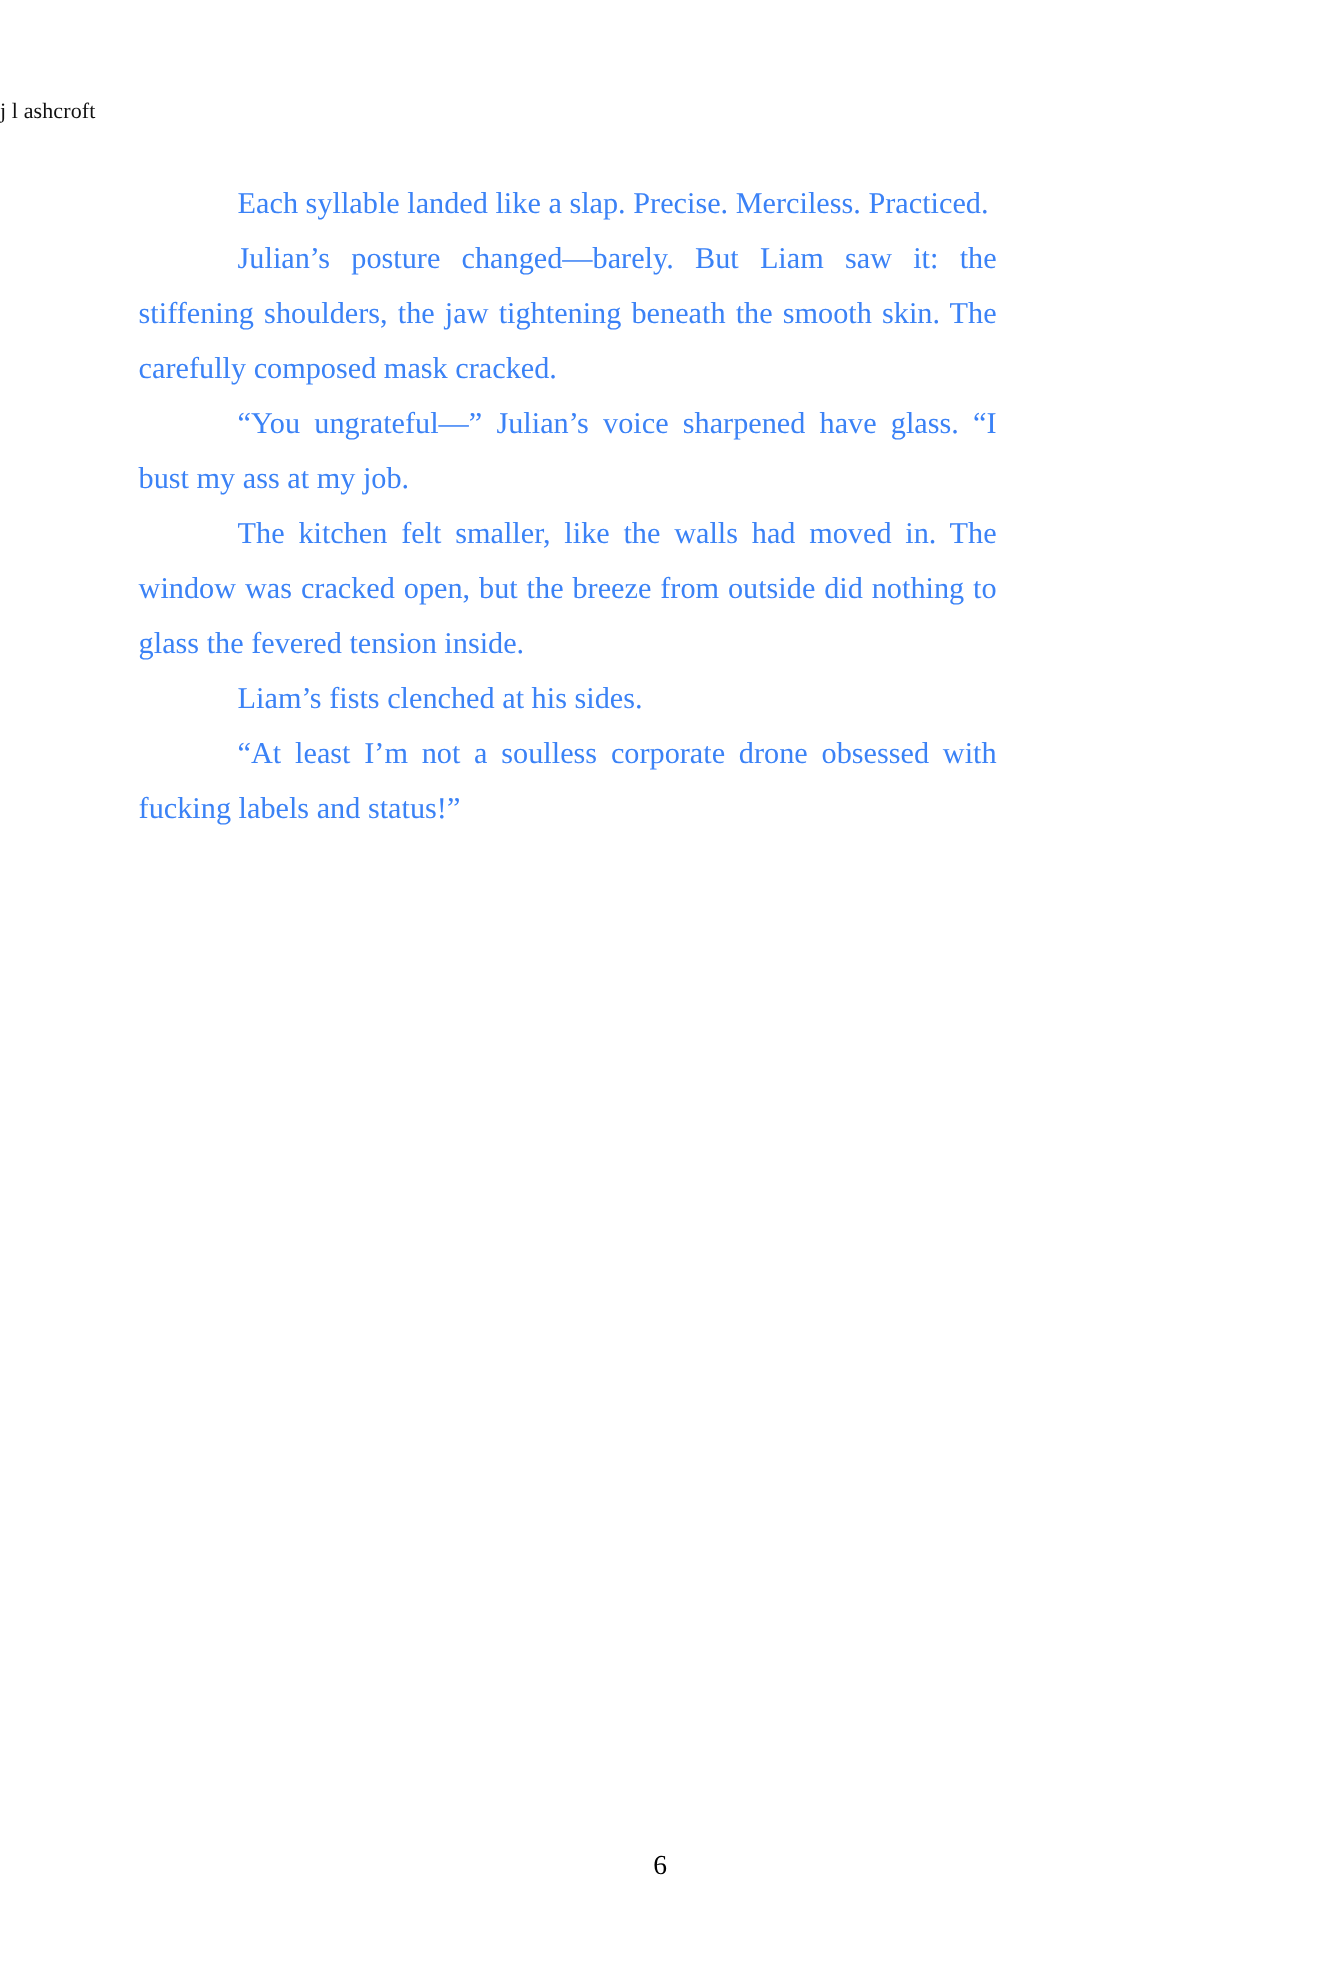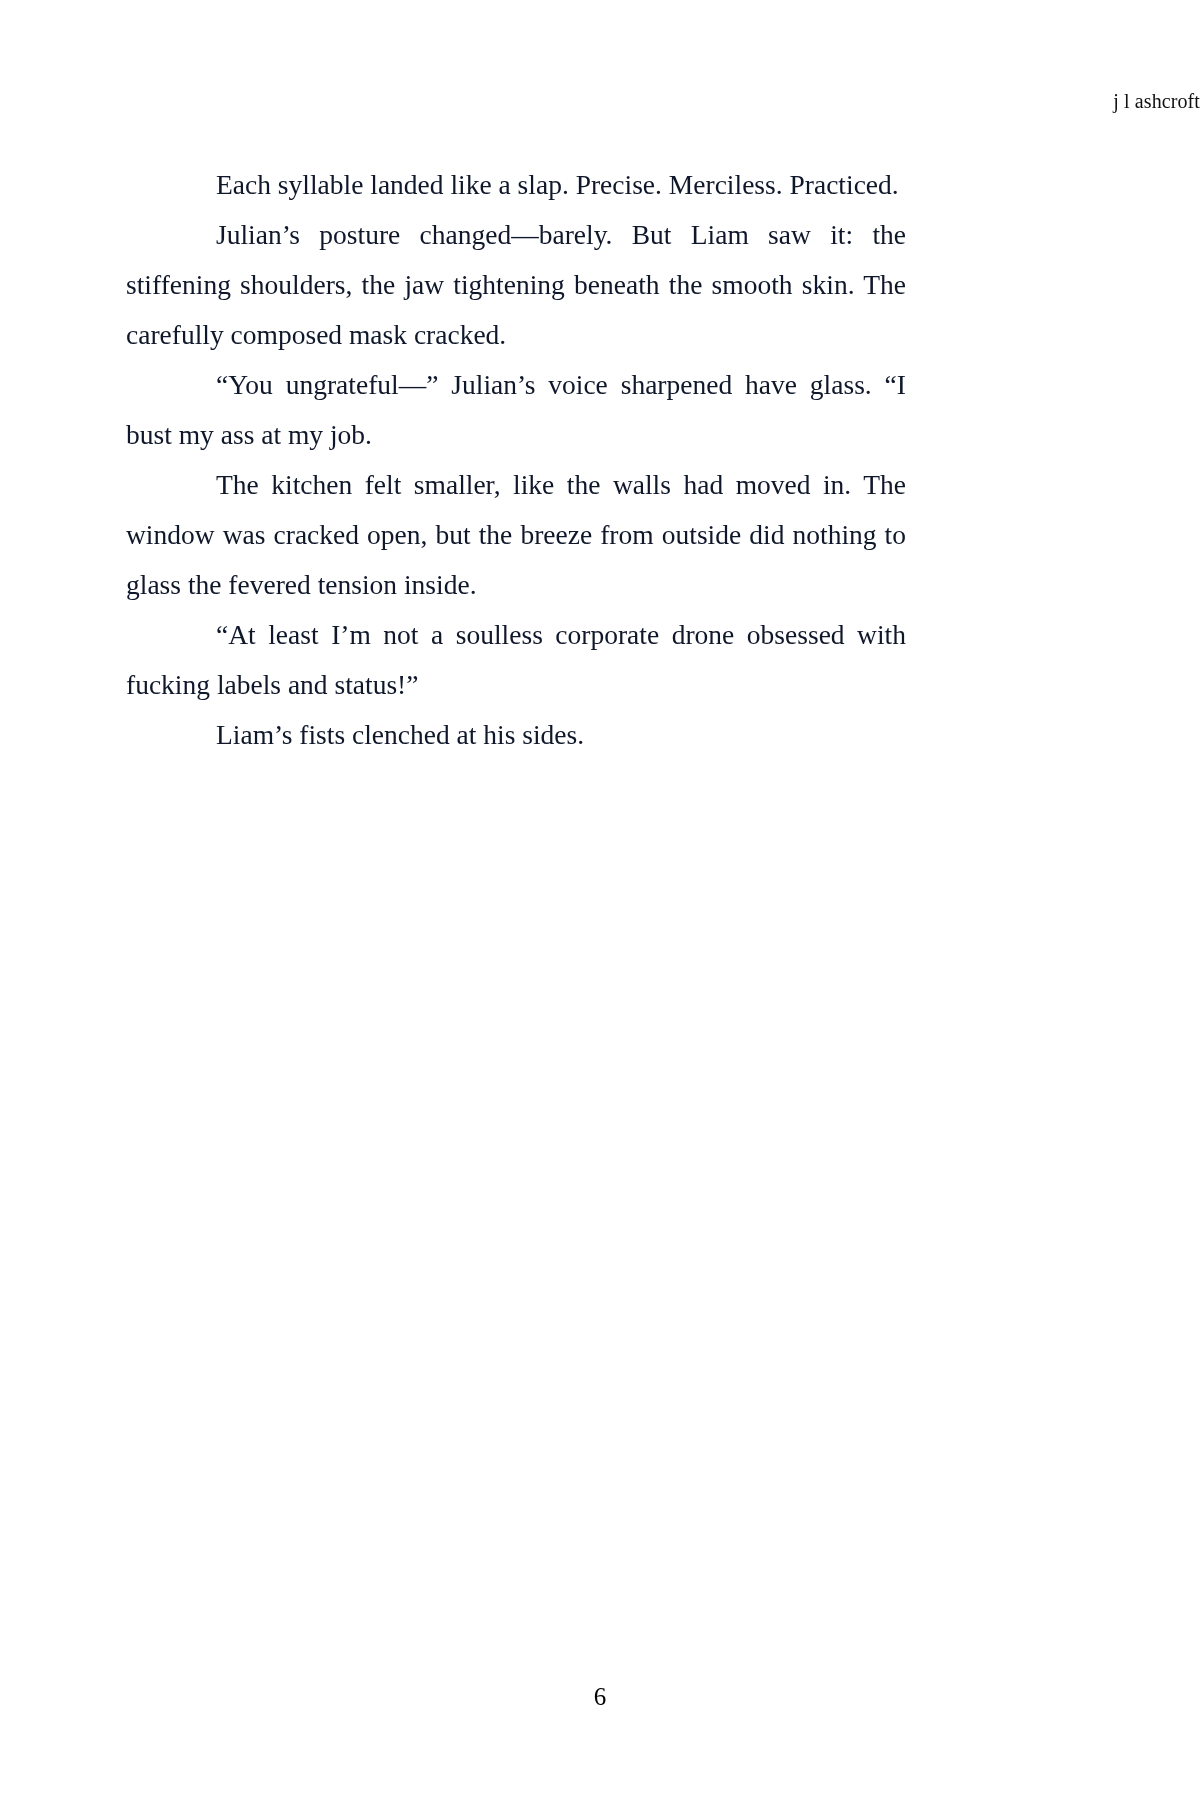--- a/index.html
+++ b/index.html
@@ -20,41 +20,41 @@
     height: 1800px;
     box-sizing: border-box;
     background: #ffffff;
     overflow: hidden;
   }
   .running-header {
     position: absolute;
     top: 88px;
     left: 0;
     width: 1200px;
-    text-align: right;
+    text-align: left;
     font-size: 20px;
     line-height: 26px;
     letter-spacing: 0.1px;
     color: #111111;
   }
   .text-block {
     position: absolute;
     top: 160px;
     left: 126px;
     width: 792px;
   }
   p.para {
     margin: 0 12px 0 0;
     padding: 0;
     text-indent: 90px;
     text-align: justify;
     text-justify: inter-word;
     font-size: 27.5px;
     line-height: 50px;
-    color: #0f172a;
+    color: #3b82f6;
     hyphens: none;
     -webkit-hyphens: none;
   }
   p.para + p.para {
     margin-top: 0px;
   }
   .page-number {
     position: absolute;
     bottom: 88px;
     left: 0;
@@ -70,19 +70,19 @@
 
 <div class="page">
 
   <div class="running-header">j l ashcroft</div>
 
   <div class="text-block">
     <p class="para">Each syllable landed like a slap. Precise. Merciless. Practiced.</p>
     <p class="para">Julian’s posture changed—barely. But Liam saw it: the stiffening shoulders, the jaw tightening beneath the smooth skin. The carefully composed mask cracked.</p>
     <p class="para">“You ungrateful—” Julian’s voice sharpened have glass. “I bust my ass at my job.</p>
     <p class="para">The kitchen felt smaller, like the walls had moved in. The window was cracked open, but the breeze from outside did nothing to glass the fevered tension inside.</p>
+    <p class="para">Liam’s fists clenched at his sides.</p>
     <p class="para">“At least I’m not a soulless corporate drone obsessed with fucking labels and status!”</p>
-    <p class="para">Liam’s fists clenched at his sides.</p>
   </div>
 
   <div class="page-number">6</div>
 
 </div>
 
 </body></html>

